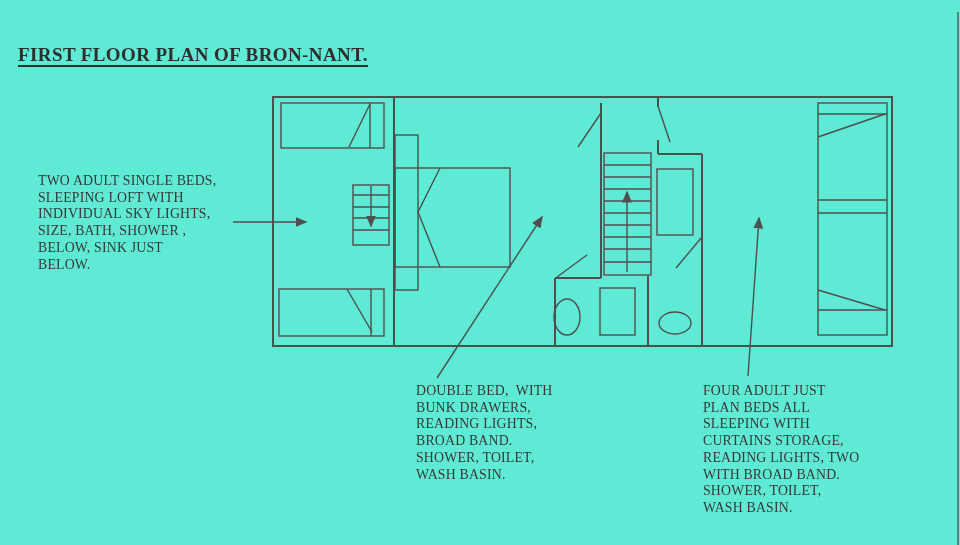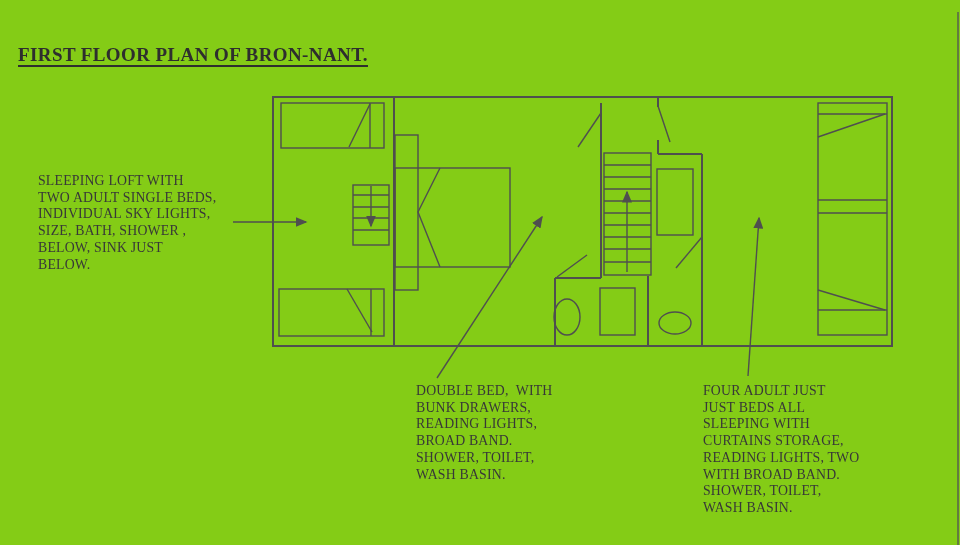--- a/index.html
+++ b/index.html
@@ -1,16 +1,16 @@
 <!DOCTYPE html>
 <html><head>
 <meta charset="utf-8">
 <style>
   html,body{margin:0;padding:0;background:#ffffff;}
-  #page{position:relative;width:960px;height:545px;background:#84cc16;overflow:hidden;
+  #page{position:relative;width:960px;height:545px;background:#5eead4;overflow:hidden;
         font-family:"Liberation Serif","DejaVu Serif",serif;color:#333;}
   #title{position:absolute;left:18px;top:44px;margin:0;
          font-size:19px;font-weight:bold;letter-spacing:.4px;color:#2e2e2e;
          text-decoration:underline;text-underline-offset:4px;text-decoration-thickness:1.5px;}
   .note{position:absolute;font-size:13.8px;line-height:16.7px;letter-spacing:.2px;color:#383838;}
   .note-line{white-space:pre;}
   #note-left{left:38px;top:173px;}
   #note-middle{left:416px;top:383px;}
   #note-right{left:703px;top:383px;}
   svg{position:absolute;left:0;top:0;}
@@ -121,40 +121,40 @@
     <g>
       <line class="ink" x1="233" y1="222" x2="306" y2="222" marker-end="url(#ah)"></line>
       <line class="ink" x1="437" y1="378" x2="542" y2="217" marker-end="url(#ah)"></line>
       <line class="ink" x1="748" y1="376" x2="759" y2="218" marker-end="url(#ah)"></line>
     </g>
 
     <line x1="958" y1="12" x2="958" y2="545" stroke="#555555" stroke-width="1.6" opacity="0.85"></line>
   </svg>
 
   <div id="note-left" class="note">
+    <div class="note-line">TWO ADULT SINGLE BEDS,</div>
     <div class="note-line">SLEEPING LOFT WITH</div>
-    <div class="note-line">TWO ADULT SINGLE BEDS,</div>
     <div class="note-line">INDIVIDUAL SKY LIGHTS,</div>
     <div class="note-line">SIZE, BATH, SHOWER ,</div>
     <div class="note-line">BELOW, SINK JUST</div>
     <div class="note-line">BELOW.</div>
   </div>
 
   <div id="note-middle" class="note">
     <div class="note-line">DOUBLE BED,  WITH</div>
     <div class="note-line">BUNK DRAWERS,</div>
     <div class="note-line">READING LIGHTS,</div>
     <div class="note-line">BROAD BAND.</div>
     <div class="note-line">SHOWER, TOILET,</div>
     <div class="note-line">WASH BASIN.</div>
   </div>
 
   <div id="note-right" class="note">
     <div class="note-line">FOUR ADULT JUST</div>
-    <div class="note-line">JUST BEDS ALL</div>
+    <div class="note-line">PLAN BEDS ALL</div>
     <div class="note-line">SLEEPING WITH</div>
     <div class="note-line">CURTAINS STORAGE,</div>
     <div class="note-line">READING LIGHTS, TWO</div>
     <div class="note-line">WITH BROAD BAND.</div>
     <div class="note-line">SHOWER, TOILET,</div>
     <div class="note-line">WASH BASIN.</div>
   </div>
 
 </div>
 

